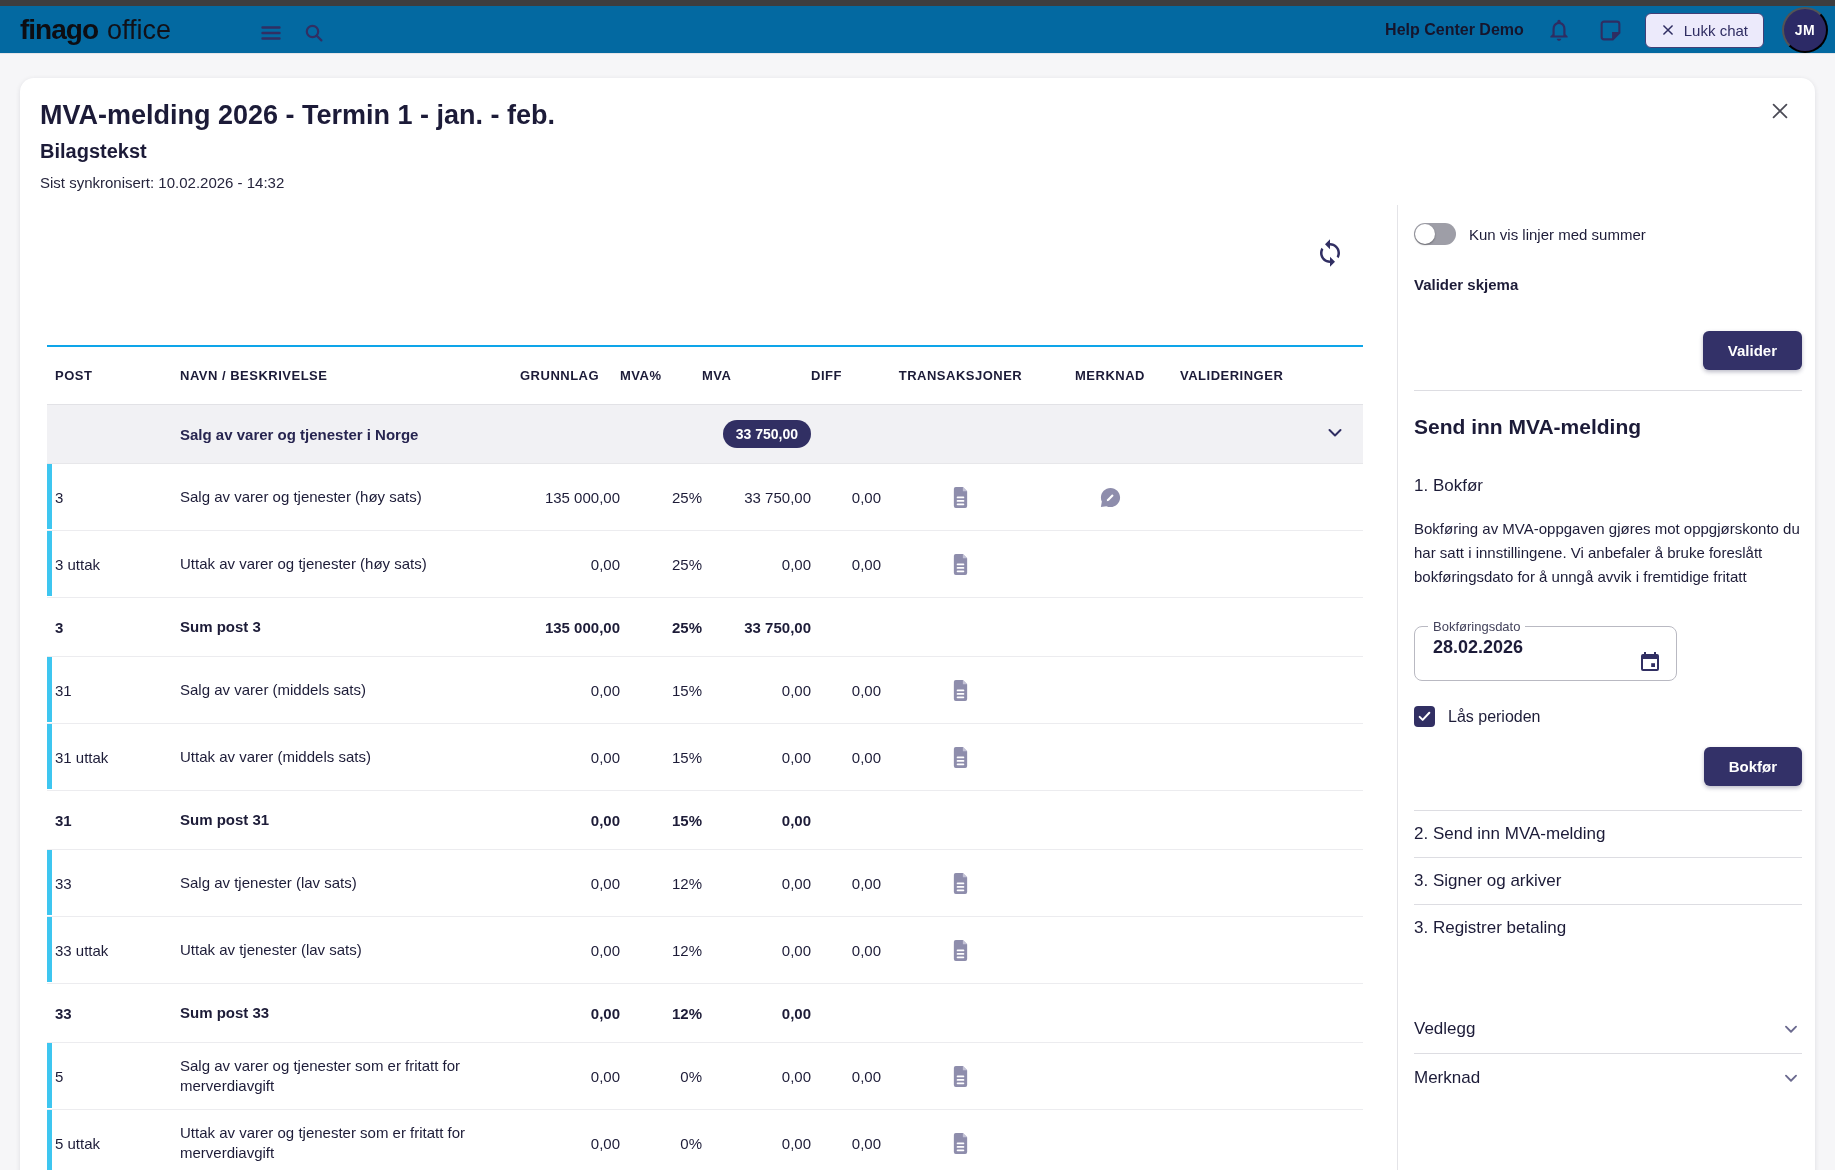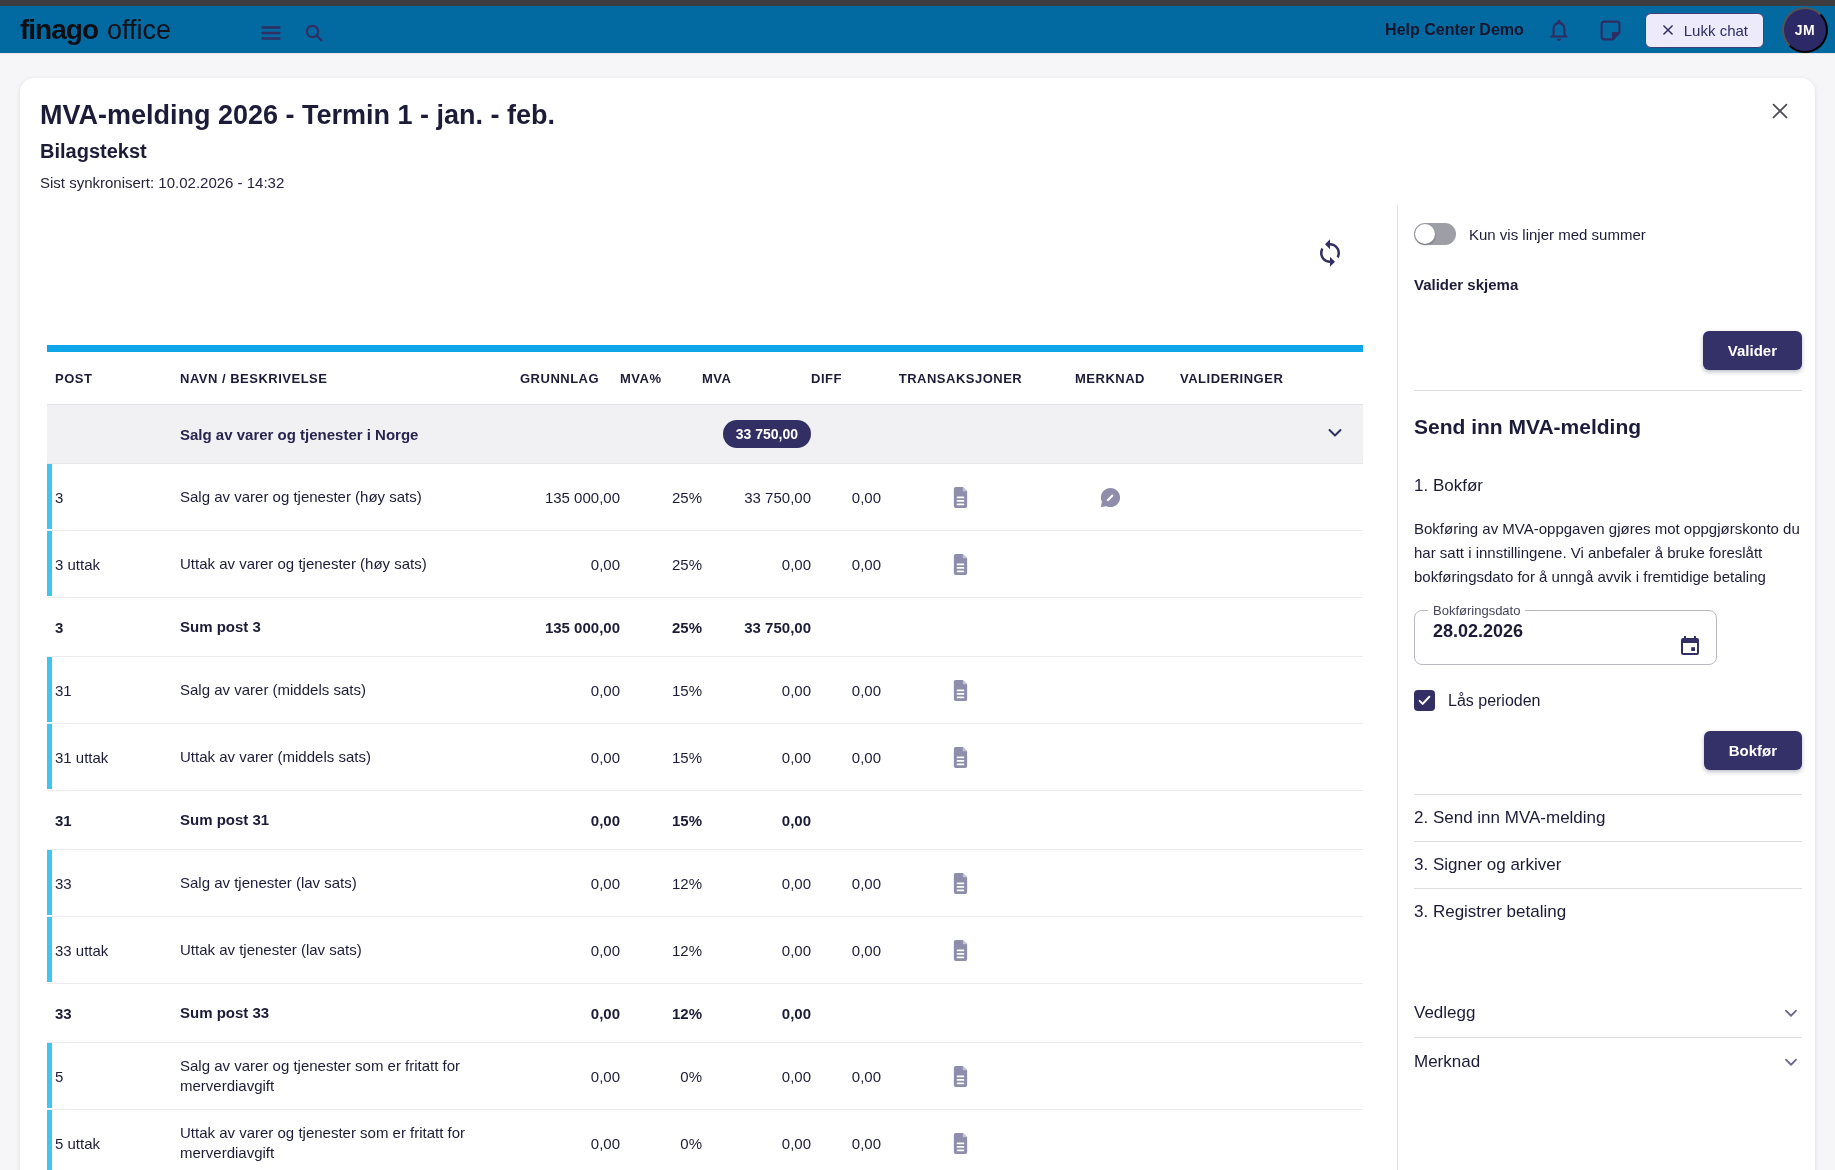--- a/index.html
+++ b/index.html
@@ -49,21 +49,21 @@
   .page-sync { font-size: 15px; margin-top: 11px; color: #26253d; }
   .refresh-btn { position: absolute; left: 1293px; top: 158px; background: none; border: none; cursor: pointer; padding: 2px; }
   
   .vat-table { position: absolute; left: 27px; top: 267px; width: 1316px; }
   .trow, .thead-row, .group-row {
     display: grid;
     grid-template-columns: 133px 340px 100px 82px 109px 70px 159px 140px 1fr;
     align-items: center; position: relative;
   }
   .thead-row {
-    height: 60px; border-top: 7px solid #0ea5e9; border-bottom: 1px solid #e2e2e6;
+    height: 60px; border-top: 2px solid #0ea5e9; border-bottom: 1px solid #e2e2e6;
     font-size: 13px; font-weight: 700; letter-spacing: .5px; color: #1c1b38;
   }
   .group-row { height: 59px; background: #f1f1f4; border-bottom: 1px solid #e7e7ea; }
   .group-name { grid-column: 2; font-size: 15px; font-weight: 700; color: #272550; }
   .sum-badge {
     grid-column: 5; justify-self: end;
     background: #312f63; color: #fff; font-size: 14px; font-weight: 700;
     padding: 6px 13px; border-radius: 15px; white-space: nowrap;
   }
   .group-chevron { position: absolute; right: 14px; top: 50%; transform: translateY(-50%); background: none; border: none; cursor: pointer; padding: 2px; }
@@ -103,21 +103,21 @@
   .send-heading { margin-top: 24px; font-size: 21px; font-weight: 700; color: #1c1b38; }
   .step1-title { margin-top: 37px; font-size: 17px; }
   .step1-desc { margin-top: 21px; font-size: 15px; line-height: 24px; color: #1d1c38; }
   .bilag-input {
     margin-top: 16px; width: 100%; height: 80px; resize: none;
     border: 1px solid #c7c7cf; border-radius: 8px;
     font-family: inherit; font-size: 17px; color: #1d1c38; padding: 13px 15px;
   }
   .bilag-input::placeholder { color: #9b9aa8; }
   .date-field {
-    margin-top: 14px; width: 303px; height: 62px;
+    margin-top: 30px; width: 263px; height: 62px;
     border: 1px solid #b9b9c2; border-radius: 8px;
     padding: 0 14px 6px 18px; position: relative; cursor: text;
   }
   .date-field legend { font-size: 13px; color: #44435c; padding: 0 5px; margin-left: -5px; }
   .date-value { font-size: 18px; font-weight: 700; color: #1c1b38; margin-top: 3px; }
   .calendar-btn { position: absolute; right: 12px; top: 14px; background: none; border: none; cursor: pointer; padding: 2px; }
   .check-row { display: flex; align-items: center; gap: 13px; margin-top: 25px; cursor: pointer; }
   .checkbox { width: 21px; height: 21px; border-radius: 4px; background: #312f63; border: none; display: inline-flex; align-items: center; justify-content: center; cursor: pointer; flex: 0 0 auto; }
   .check-label { font-size: 16px; }
   .bokfor-btn { margin-top: 20px; }
@@ -472,21 +472,21 @@
     <div class="validate-heading">Valider skjema</div>
 
     <button class="btn-primary valider-btn">Valider</button>
 
     <hr class="divider">
 
     <h2 class="send-heading">Send inn MVA-melding</h2>
 
     <div class="step1-title">1. Bokfør</div>
 
-    <p class="step1-desc">Bokføring av MVA-oppgaven gjøres mot oppgjørskonto du har satt i innstillingene. Vi anbefaler å bruke foreslått bokføringsdato for å unngå avvik i fremtidige betaling</p>
+    <p class="step1-desc">Bokføring av MVA-oppgaven gjøres mot oppgjørskonto du har satt i innstillingene. Vi anbefaler å bruke foreslått bokføringsdato for å unngå avvik i fremtidige fritatt</p>
 
 
     <fieldset class="date-field">
       <legend>Bokføringsdato</legend>
       <div class="date-value">28.02.2026</div>
       <button class="calendar-btn">
         <svg width="24" height="24" viewBox="0 0 24 24">
             <path d="M19 4h-1V2h-2v2H8V2H6v2H5a2 2 0 0 0-2 2v13a2 2 0 0 0 2 2h14a2 2 0 0 0 2-2V6a2 2 0 0 0-2-2zm0 15H5V9h14v10z" fill="#312f63"></path>
             <rect x="13.2" y="13.2" width="3.8" height="3.8" fill="#312f63"></rect>
           </svg>

